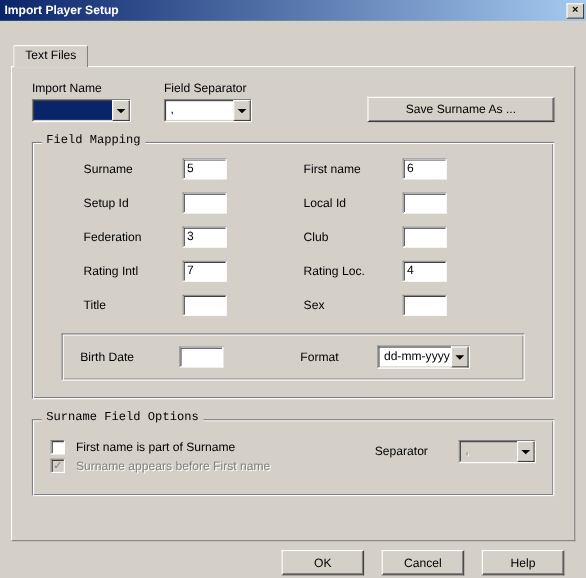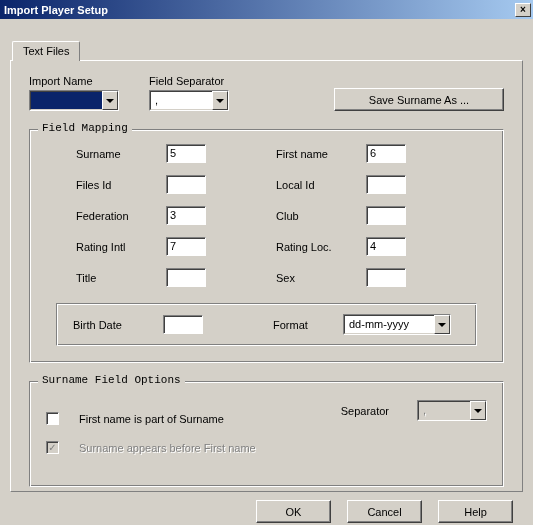--- a/index.html
+++ b/index.html
@@ -149,21 +149,21 @@
   .birthrow {
     margin: 16px 10px 0 10px;
     border: 1px solid #808080;
     border-right-color: #fff; border-bottom-color: #fff;
     box-shadow: inset 1px 1px 0 #fff, inset -1px -1px 0 #808080;
     padding: 10px 16px;
     display: grid;
     grid-template-columns: 90px 50px 60px 70px auto;
     align-items: center;
   }
-  .checkboxrow { display: flex; align-items: center; gap: 20px; margin: 16px 0; }
+  .checkboxrow { display: flex; align-items: center; gap: 10px; margin: 4px 0; }
   .chk {
     width: 13px; height: 13px;
     background: #fff;
     border: 1px solid #808080;
     border-right-color: #fff; border-bottom-color: #fff;
     box-shadow: inset 1px 1px 0 #404040;
     display: flex; align-items: center; justify-content: center;
     font-size: 10px; line-height: 1; color: #000;
   }
   .chk.disabled { background: #d4d0c8; color: #808080; }
@@ -218,21 +218,21 @@
     <div class="group">
       <span class="group-title">Field Mapping</span>
 
       <div class="fields">
         <span>Surname</span>
         <div class="inp">5</div>
         <span class="spacer"></span>
         <span>First name</span>
         <div class="inp">6</div>
 
-        <span>Files Id</span>
+        <span>Setup Id</span>
         <div class="inp"></div>
         <span class="spacer"></span>
         <span>Local Id</span>
         <div class="inp"></div>
 
         <span>Federation</span>
         <div class="inp">3</div>
         <span class="spacer"></span>
         <span>Club</span>
         <div class="inp"></div>
@@ -248,21 +248,21 @@
         <span class="spacer"></span>
         <span>Sex</span>
         <div class="inp"></div>
       </div>
 
       <div class="birthrow">
         <span>Birth Date</span>
         <div class="inp"></div>
         <span class="spacer"></span>
         <span>Format</span>
-        <div class="dropdown" style="width:108px">
+        <div class="dropdown" style="width:84px">
           <span class="val">dd-mm-yyyy</span>
           <div class="dropbtn"></div>
         </div>
       </div>
     </div>
 
     <div class="group">
       <span class="group-title">Surname Field Options</span>
       <div class="surname-opts">
         <div>

